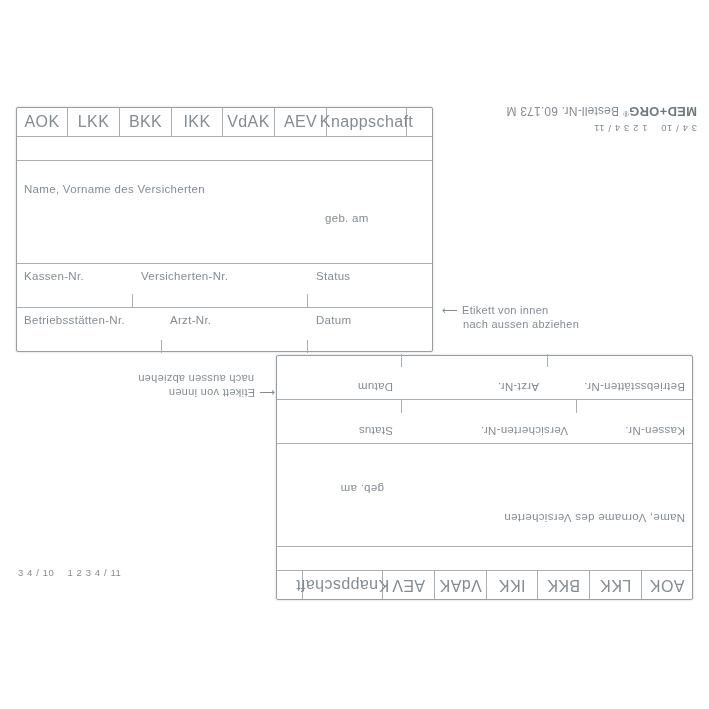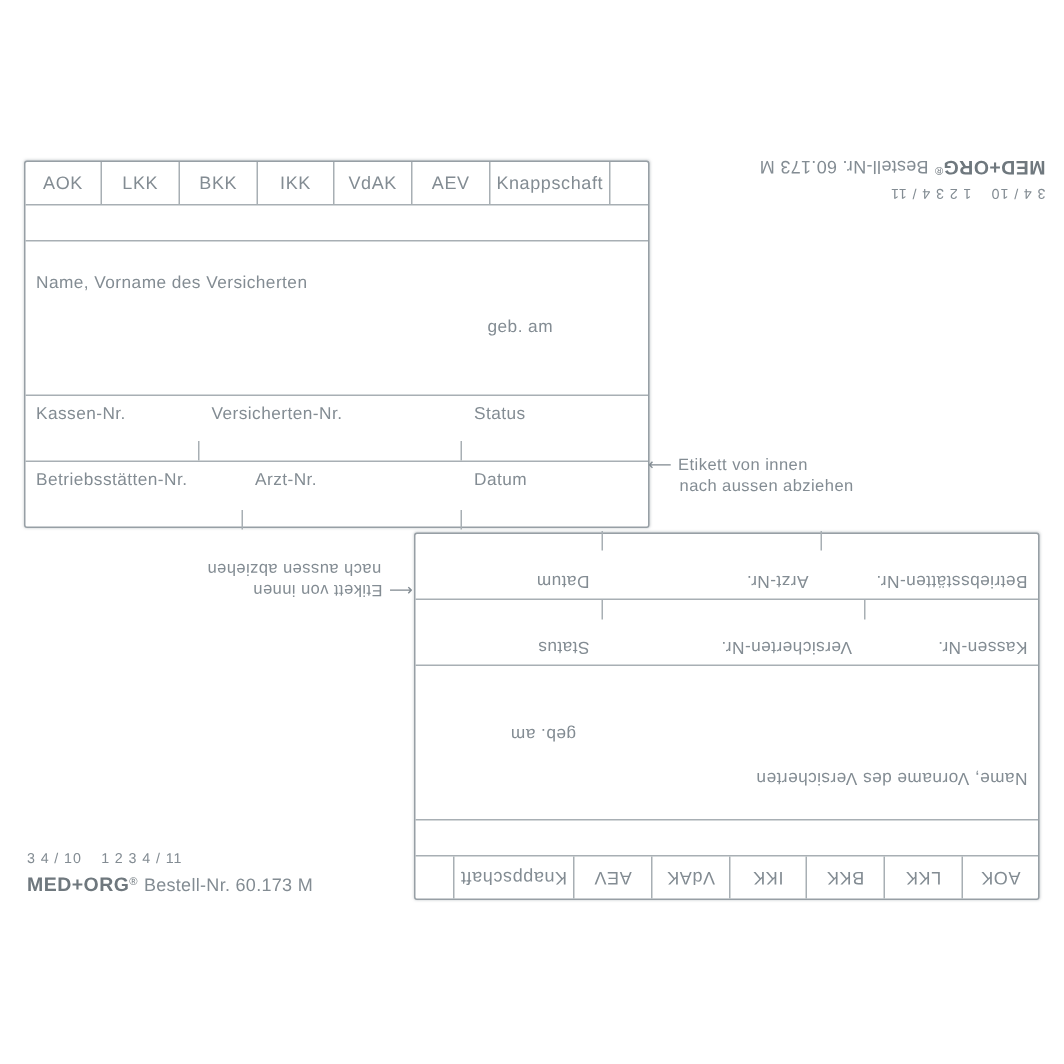--- a/index.html
+++ b/index.html
@@ -9,21 +9,21 @@
   html,body{background:#ffffff}
   body{width:709px;height:709px;font-family:"Liberation Sans","DejaVu Sans",sans-serif;}
   .sheet{position:relative;width:709px;height:709px;background:#fff;overflow:hidden;}
 
   
   .label{position:absolute;left:16px;top:107px;width:417px;height:245px;box-sizing:border-box;
          background:#fff;border:1px solid var(--border);border-radius:2px;
          box-shadow:0 0 2px rgba(140,150,155,.55);color:var(--ink);}
   .hdr{display:flex;height:29px;box-sizing:border-box;border-bottom:1px solid var(--line);}
   .hcell{box-sizing:border-box;border-right:1px solid var(--line);display:flex;align-items:center;
-         justify-content:center;font-size:12px;letter-spacing:.4px;}
+         justify-content:center;font-size:16px;letter-spacing:.4px;}
   .hcell:nth-child(1){width:51px}
   .hcell:nth-child(2){width:52px}
   .hcell:nth-child(3){width:52px}
   .hcell:nth-child(4){width:51px}
   .hcell:nth-child(5){width:52px}
   .hcell:nth-child(6){width:52px}
   .hcell:nth-child(7){width:80px}
   .hcell:nth-child(8){flex:1;border-right:none}
   .strip{height:23px;border-bottom:1px solid var(--line)}
   .namesec{position:relative;height:102px;border-bottom:1px solid var(--line);
@@ -36,21 +36,21 @@
   .fcol{position:relative;box-sizing:border-box;padding:6px 0 0 8px}
   .frow-1 .fcol:nth-child(1){width:116px;padding-left:7px}
   .frow-1 .fcol:nth-child(2){width:175px}
   .frow-1 .fcol:nth-child(3){flex:1}
   .frow-2 .fcol:nth-child(1){width:145px;padding-left:7px}
   .frow-2 .fcol:nth-child(2){width:146px}
   .frow-2 .fcol:nth-child(3){flex:1}
   .tick{position:absolute;left:-1px;bottom:0;width:1px;height:13px;background:var(--line)}
 
   
-  .peel{position:absolute;left:432px;top:303px;font-size:11px;line-height:14px;
+  .peel{position:absolute;left:442px;top:303px;font-size:11px;line-height:14px;
         letter-spacing:.3px;color:var(--ink);white-space:nowrap}
   .peel .l2{padding-left:21px}
   .arrow{display:inline-block;margin-right:4px}
 
   
   .corner{position:absolute;left:18px;top:567px;width:192px;color:var(--ink)}
   .codes{font-size:9.5px;letter-spacing:.6px;white-space:pre;margin-bottom:4px}
   .brandline{font-size:12px;letter-spacing:.2px;white-space:nowrap}
   .brand{font-weight:700;font-size:13px;letter-spacing:.3px;color:var(--brand)}
   .reg{font-size:7.5px;vertical-align:4px;color:var(--brand)}
@@ -111,21 +111,20 @@
     </div>
   </div>
 
   <div class="peel" id="peel-a">
     <div class="l1"><span class="arrow">⟵</span><span>Etikett von innen</span></div>
     <div class="l2">nach aussen abziehen</div>
   </div>
 
   <div class="corner" id="corner-a">
     <div class="codes">3 4 / 10    1 2 3 4 / 11</div>
-    <div class="brandline"><span class="brand">MED+ORG</span><span class="reg">®</span><span class="orderno">Bestell-Nr. 60.173 M</span></div>
   </div>
 
 <div class="label rot180 pos-b" id="label-b">
     <div class="hdr">
       <div class="hcell">AOK</div>
       <div class="hcell">LKK</div>
       <div class="hcell">BKK</div>
       <div class="hcell">IKK</div>
       <div class="hcell">VdAK</div>
       <div class="hcell">AEV</div>

